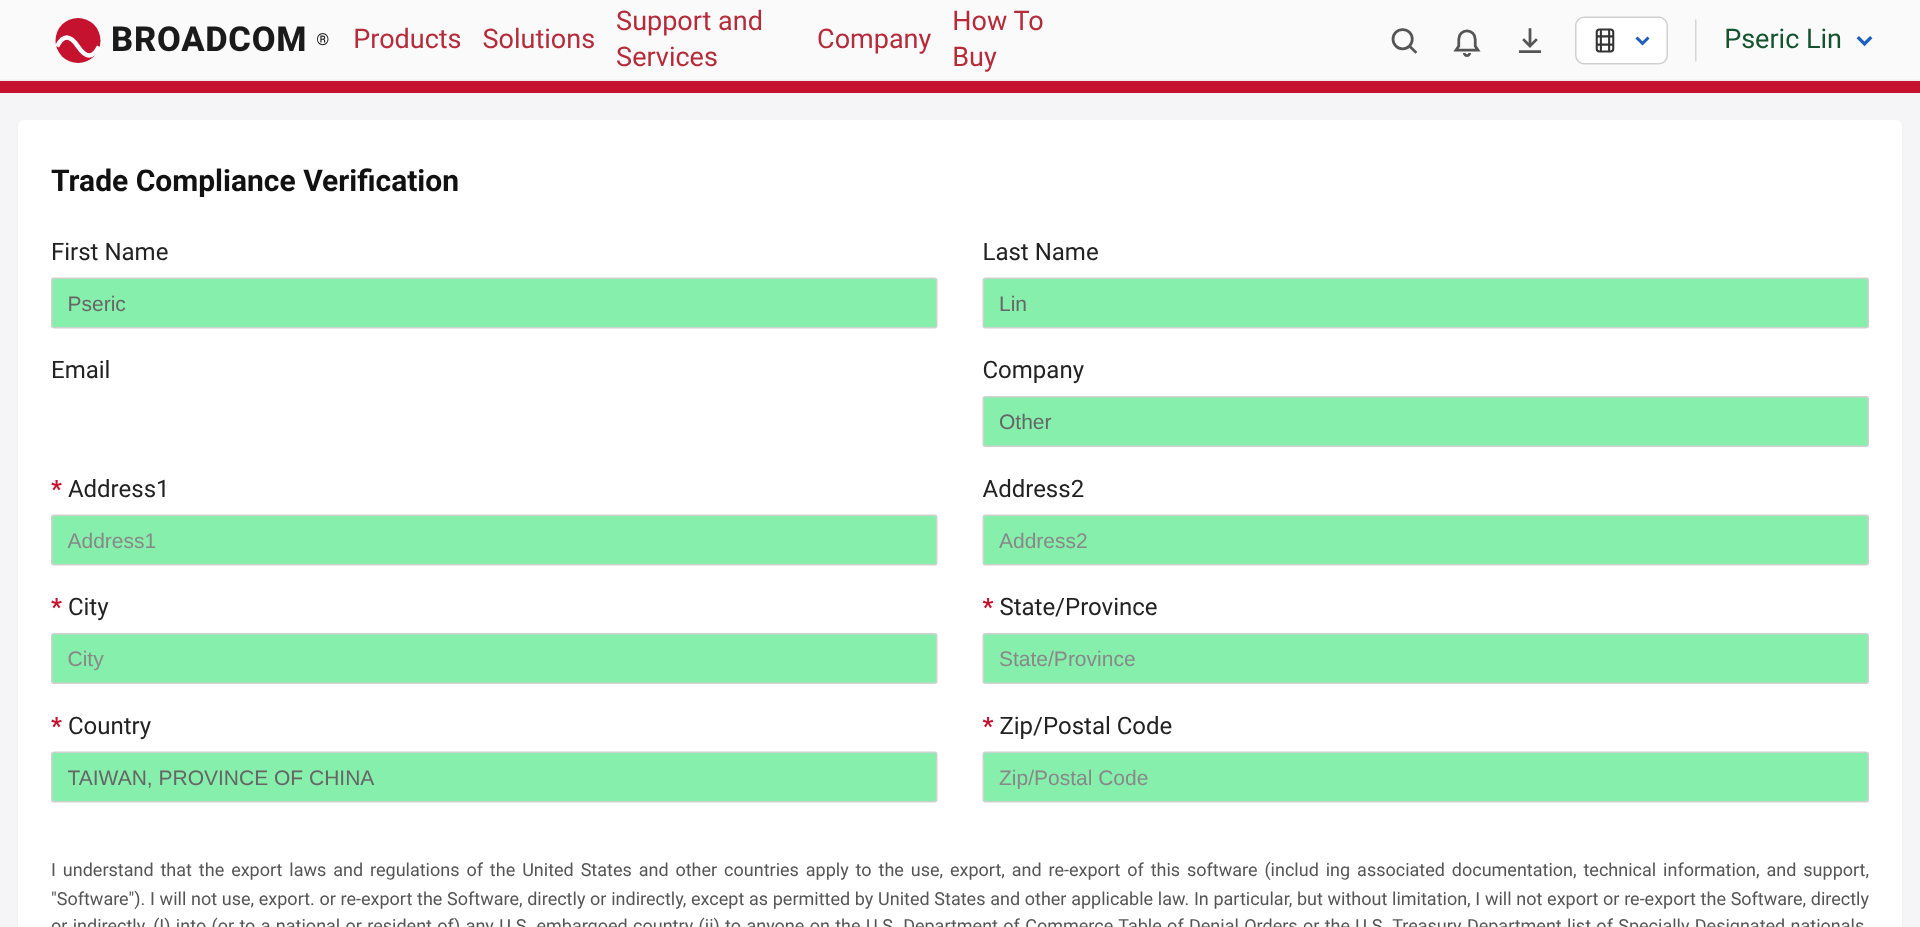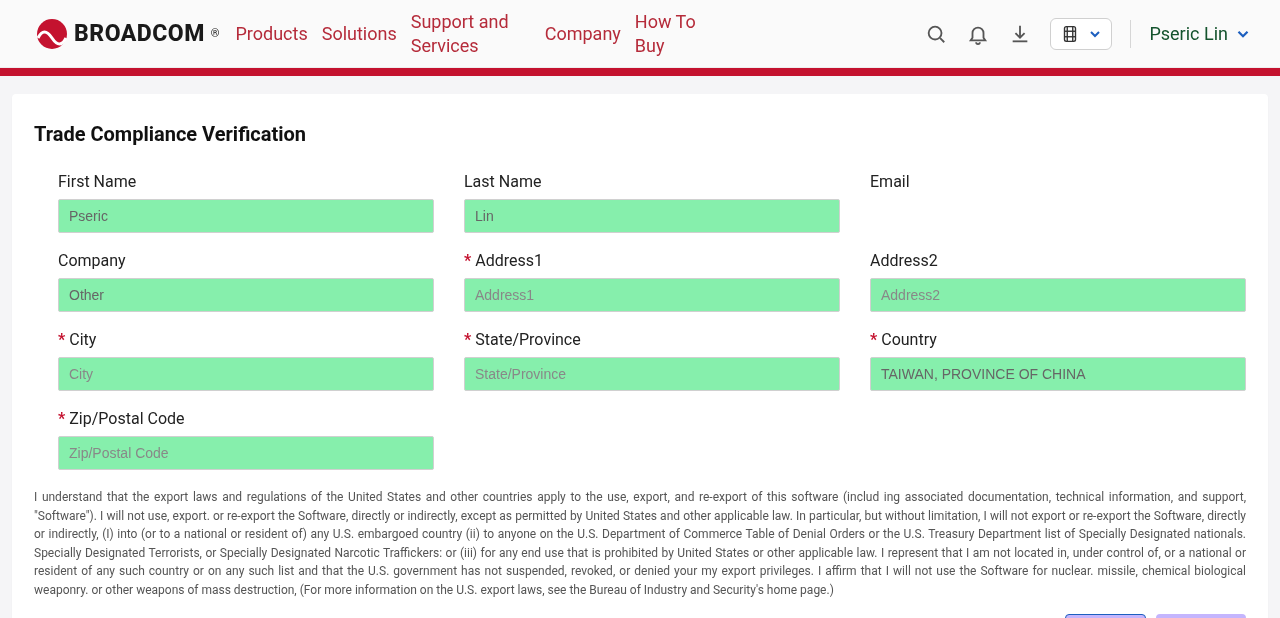--- a/index.html
+++ b/index.html
@@ -4,21 +4,21 @@
   <style>
     * { box-sizing: border-box; margin: 0; padding: 0; }
     body {
       font-family: -apple-system, BlinkMacSystemFont, "Segoe UI", Roboto, Helvetica, Arial, sans-serif;
       background: #f5f5f7;
       color: #1a1a1a;
       width: 1280px;
     }
     .topbar {
       background: #fafafa;
-      height: 68px;
+      height: 54px;
       display: flex;
       align-items: center;
       padding: 0 28px 0 36px;
       border-bottom: 1px solid #eee;
     }
     .logo {
       display: flex;
       align-items: center;
       gap: 6px;
       margin-right: 16px;
@@ -95,25 +95,24 @@
       box-shadow: 0 1px 2px rgba(0,0,0,0.04);
     }
     .page-title {
       font-size: 20px;
       font-weight: 700;
       margin-bottom: 26px;
       color: #111;
     }
     .grid {
       display: grid;
-      grid-template-columns: repeat(3, 1fr);
+      grid-template-columns: repeat(2, 1fr);
       column-gap: 30px;
       row-gap: 18px;
       margin-bottom: 18px;
-      margin-left: 24px;
     }
     .field-label {
       font-size: 16px;
       color: #222;
       margin-bottom: 8px;
       display: block;
     }
     .req::before {
       content: "* ";
       color: #c4122f;

